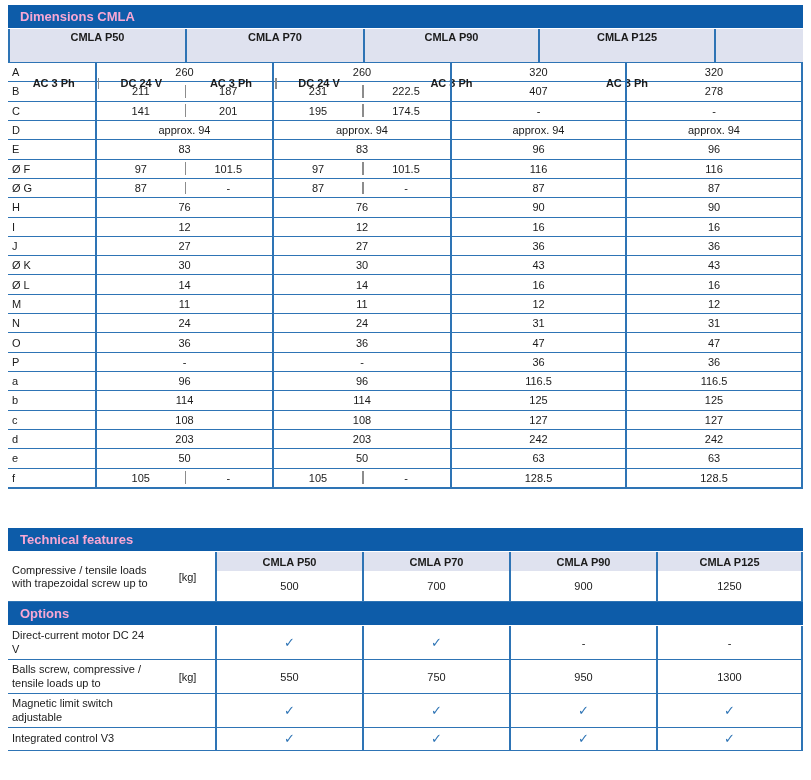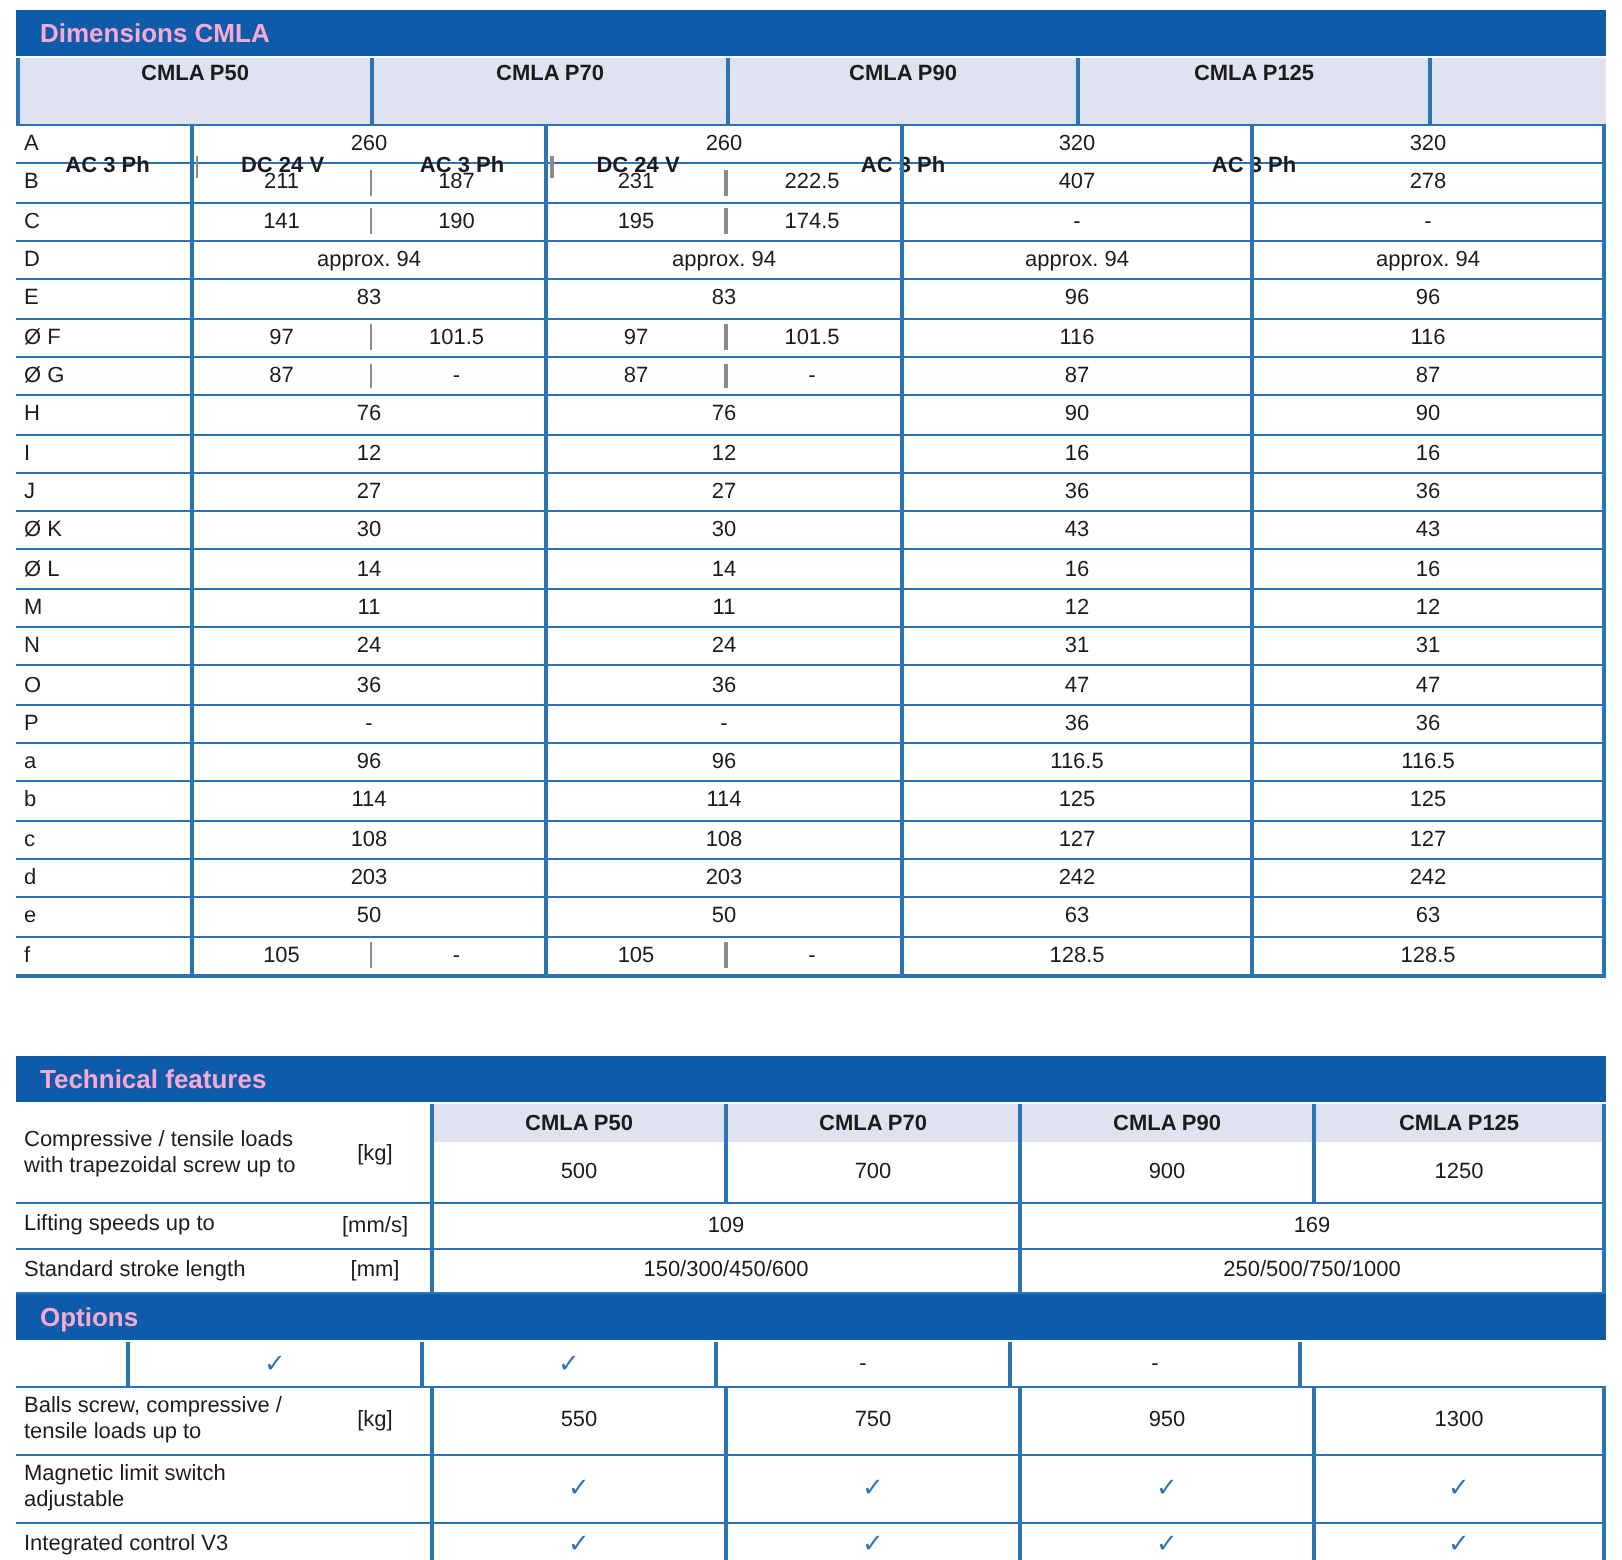--- a/index.html
+++ b/index.html
@@ -132,21 +132,21 @@
           <div class="d-span">407</div>
         </div>
         <div class="d-group g125 last">
           <div class="d-span">278</div>
         </div>
       </div>
       <div class="drow">
         <div class="d-label">C</div>
         <div class="d-group g50">
           <div class="d-half">141</div>
-          <div class="d-half">190</div>
+          <div class="d-half">201</div>
           <div class="vdiv"></div>
         </div>
         <div class="d-group g70">
           <div class="d-half">195</div>
           <div class="d-half">174.5</div>
           <div class="vdiv"></div>
         </div>
         <div class="d-group g90">
           <div class="d-span">-</div>
         </div>
@@ -473,38 +473,25 @@
       <div class="t-col">
         <div class="t-col-h">CMLA P90</div>
         <div class="t-col-v">900</div>
       </div>
       <div class="t-col last">
         <div class="t-col-h">CMLA P125</div>
         <div class="t-col-v">1250</div>
       </div>
     </div>
 
-  <div id="tech-span-rows">
-      <div class="t-row">
-        <div class="t-label o-label">Lifting speeds up to</div>
-        <div class="t-unit">[mm/s]</div>
-        <div class="t-span">109</div>
-        <div class="t-span last">169</div>
-      </div>
-      <div class="t-row">
-        <div class="t-label o-label">Standard stroke length</div>
-        <div class="t-unit">[mm]</div>
-        <div class="t-span">150/300/450/600</div>
-        <div class="t-span last">250/500/750/1000</div>
-      </div>
-    </div>
 
   <div class="band opt-band">Options</div>
   <div id="option-rows">
       <div class="t-row">
+        <div class="o-label">Direct-current motor DC 24 V</div>
         <div class="t-unit"></div>
         <div class="t-cell">
           <span class="check">✓</span>
         </div>
         <div class="t-cell">
           <span class="check">✓</span>
         </div>
         <div class="t-cell">
           <span>-</span>
         </div>

